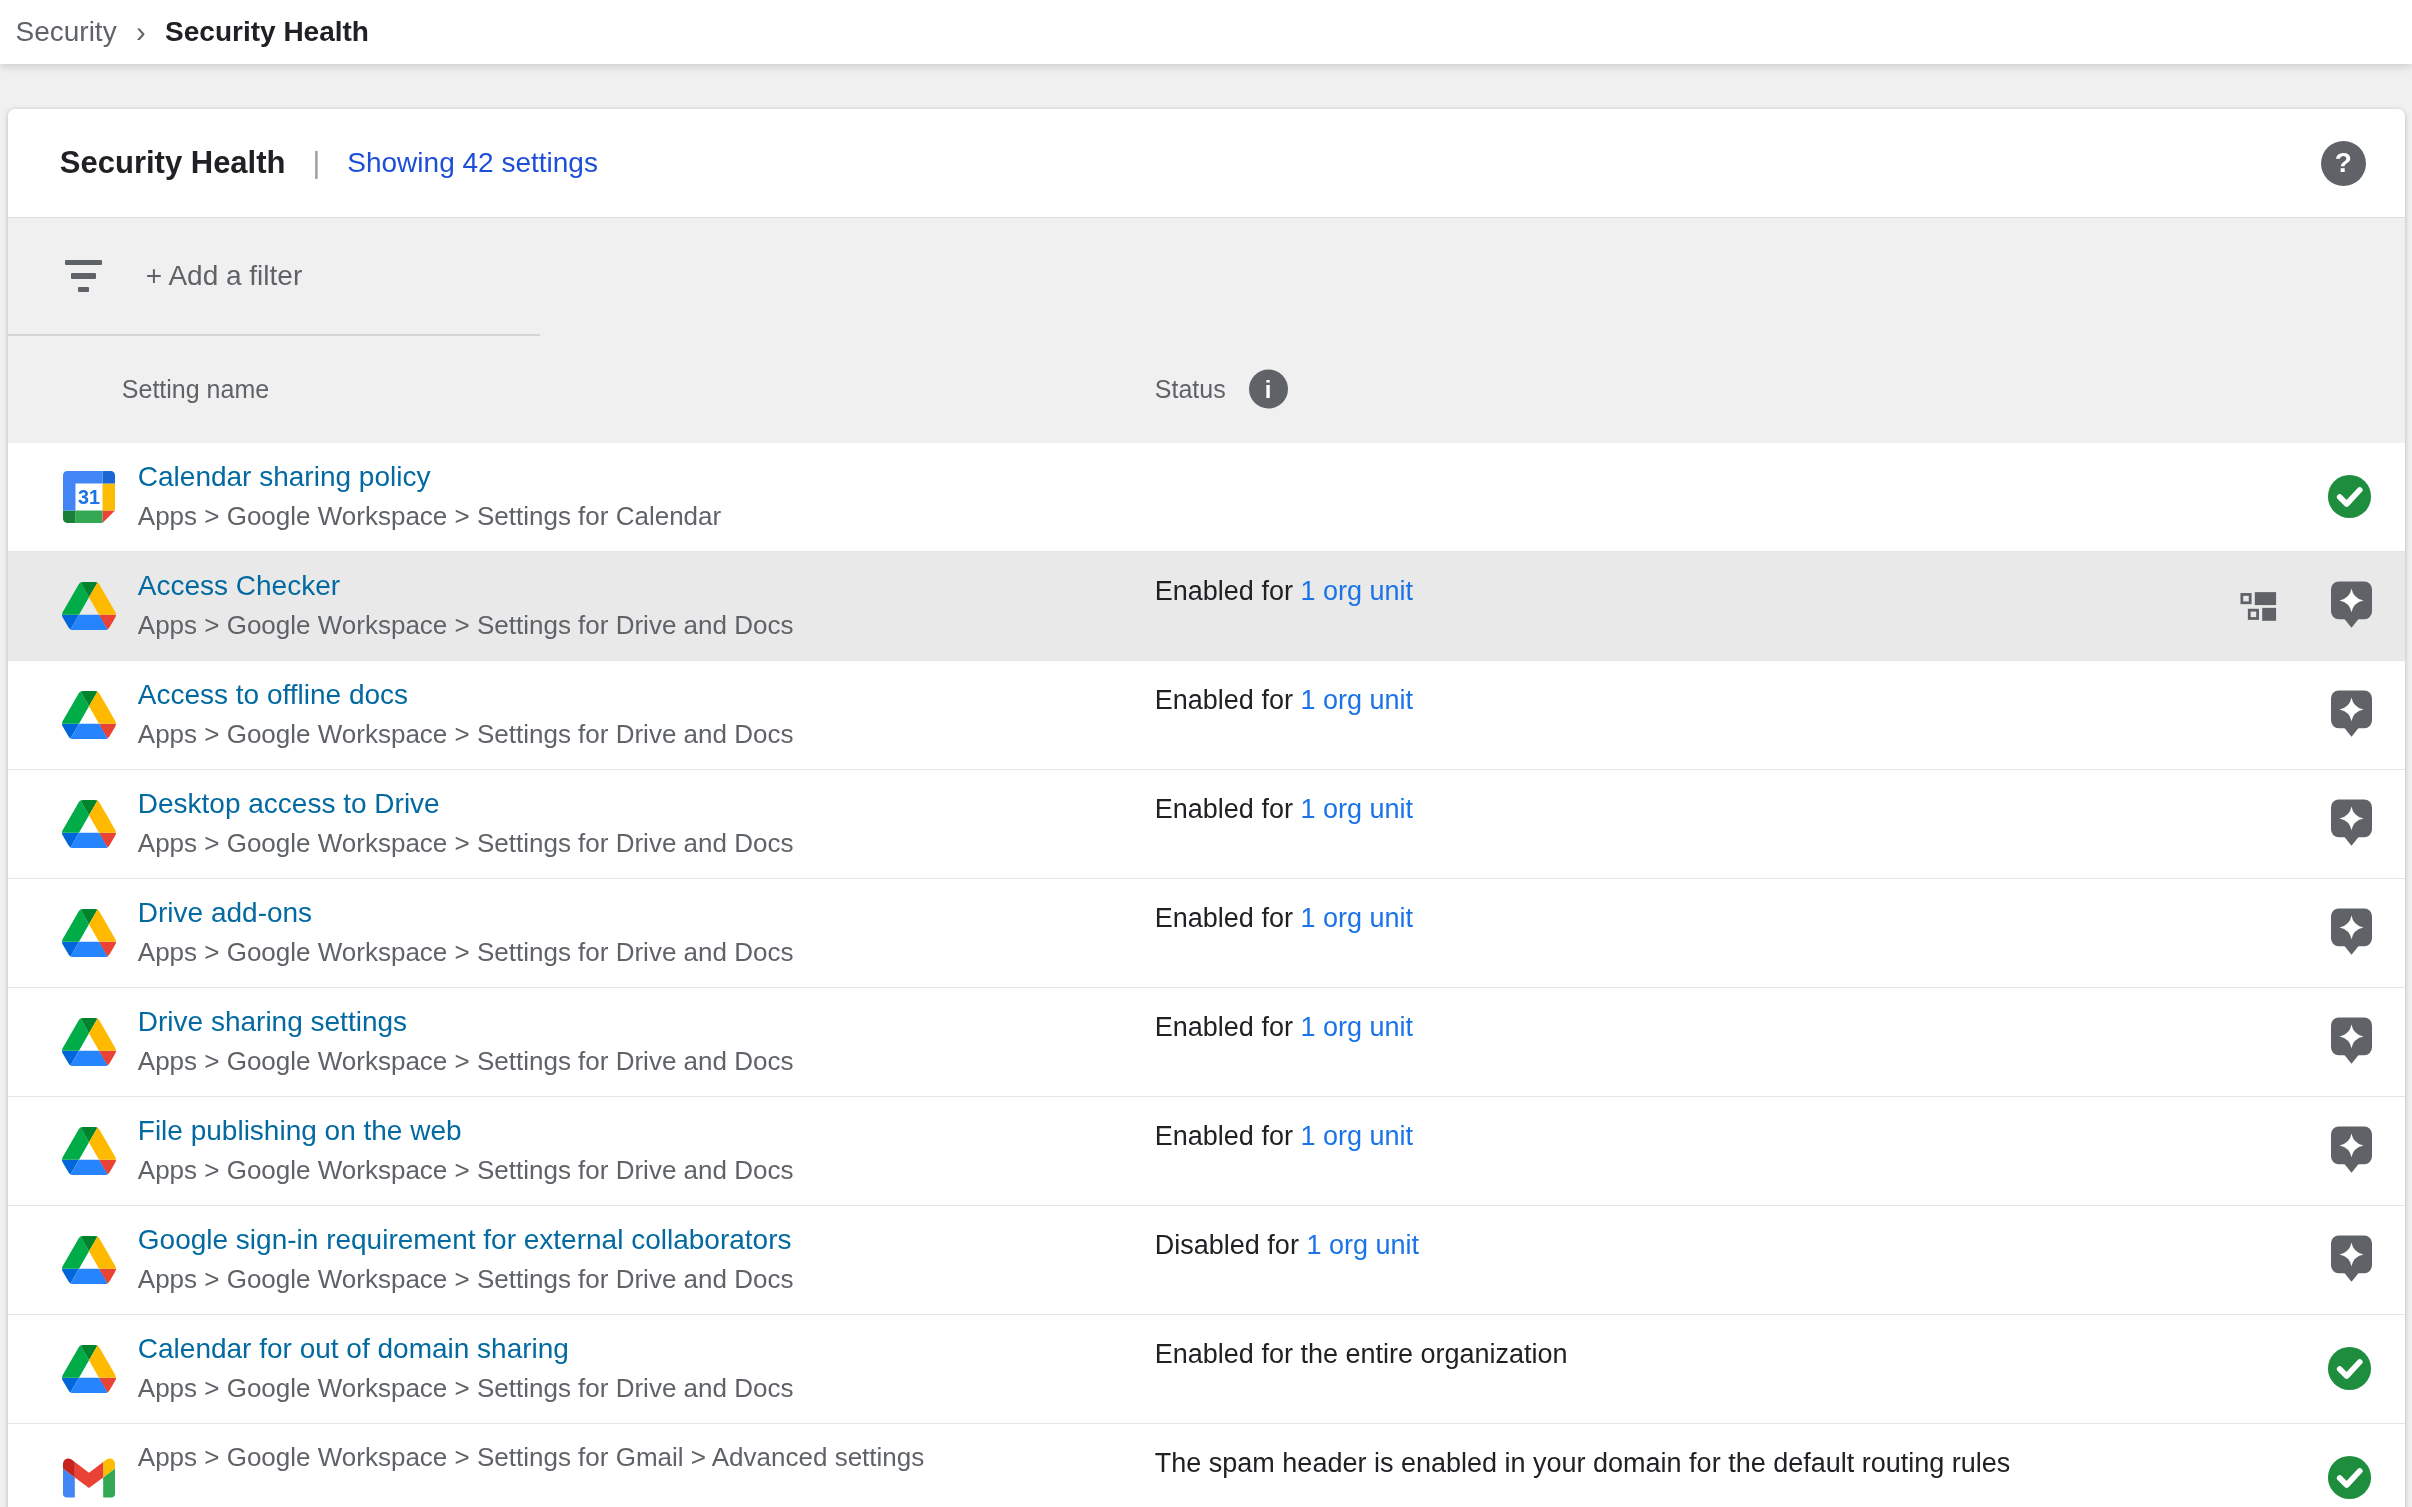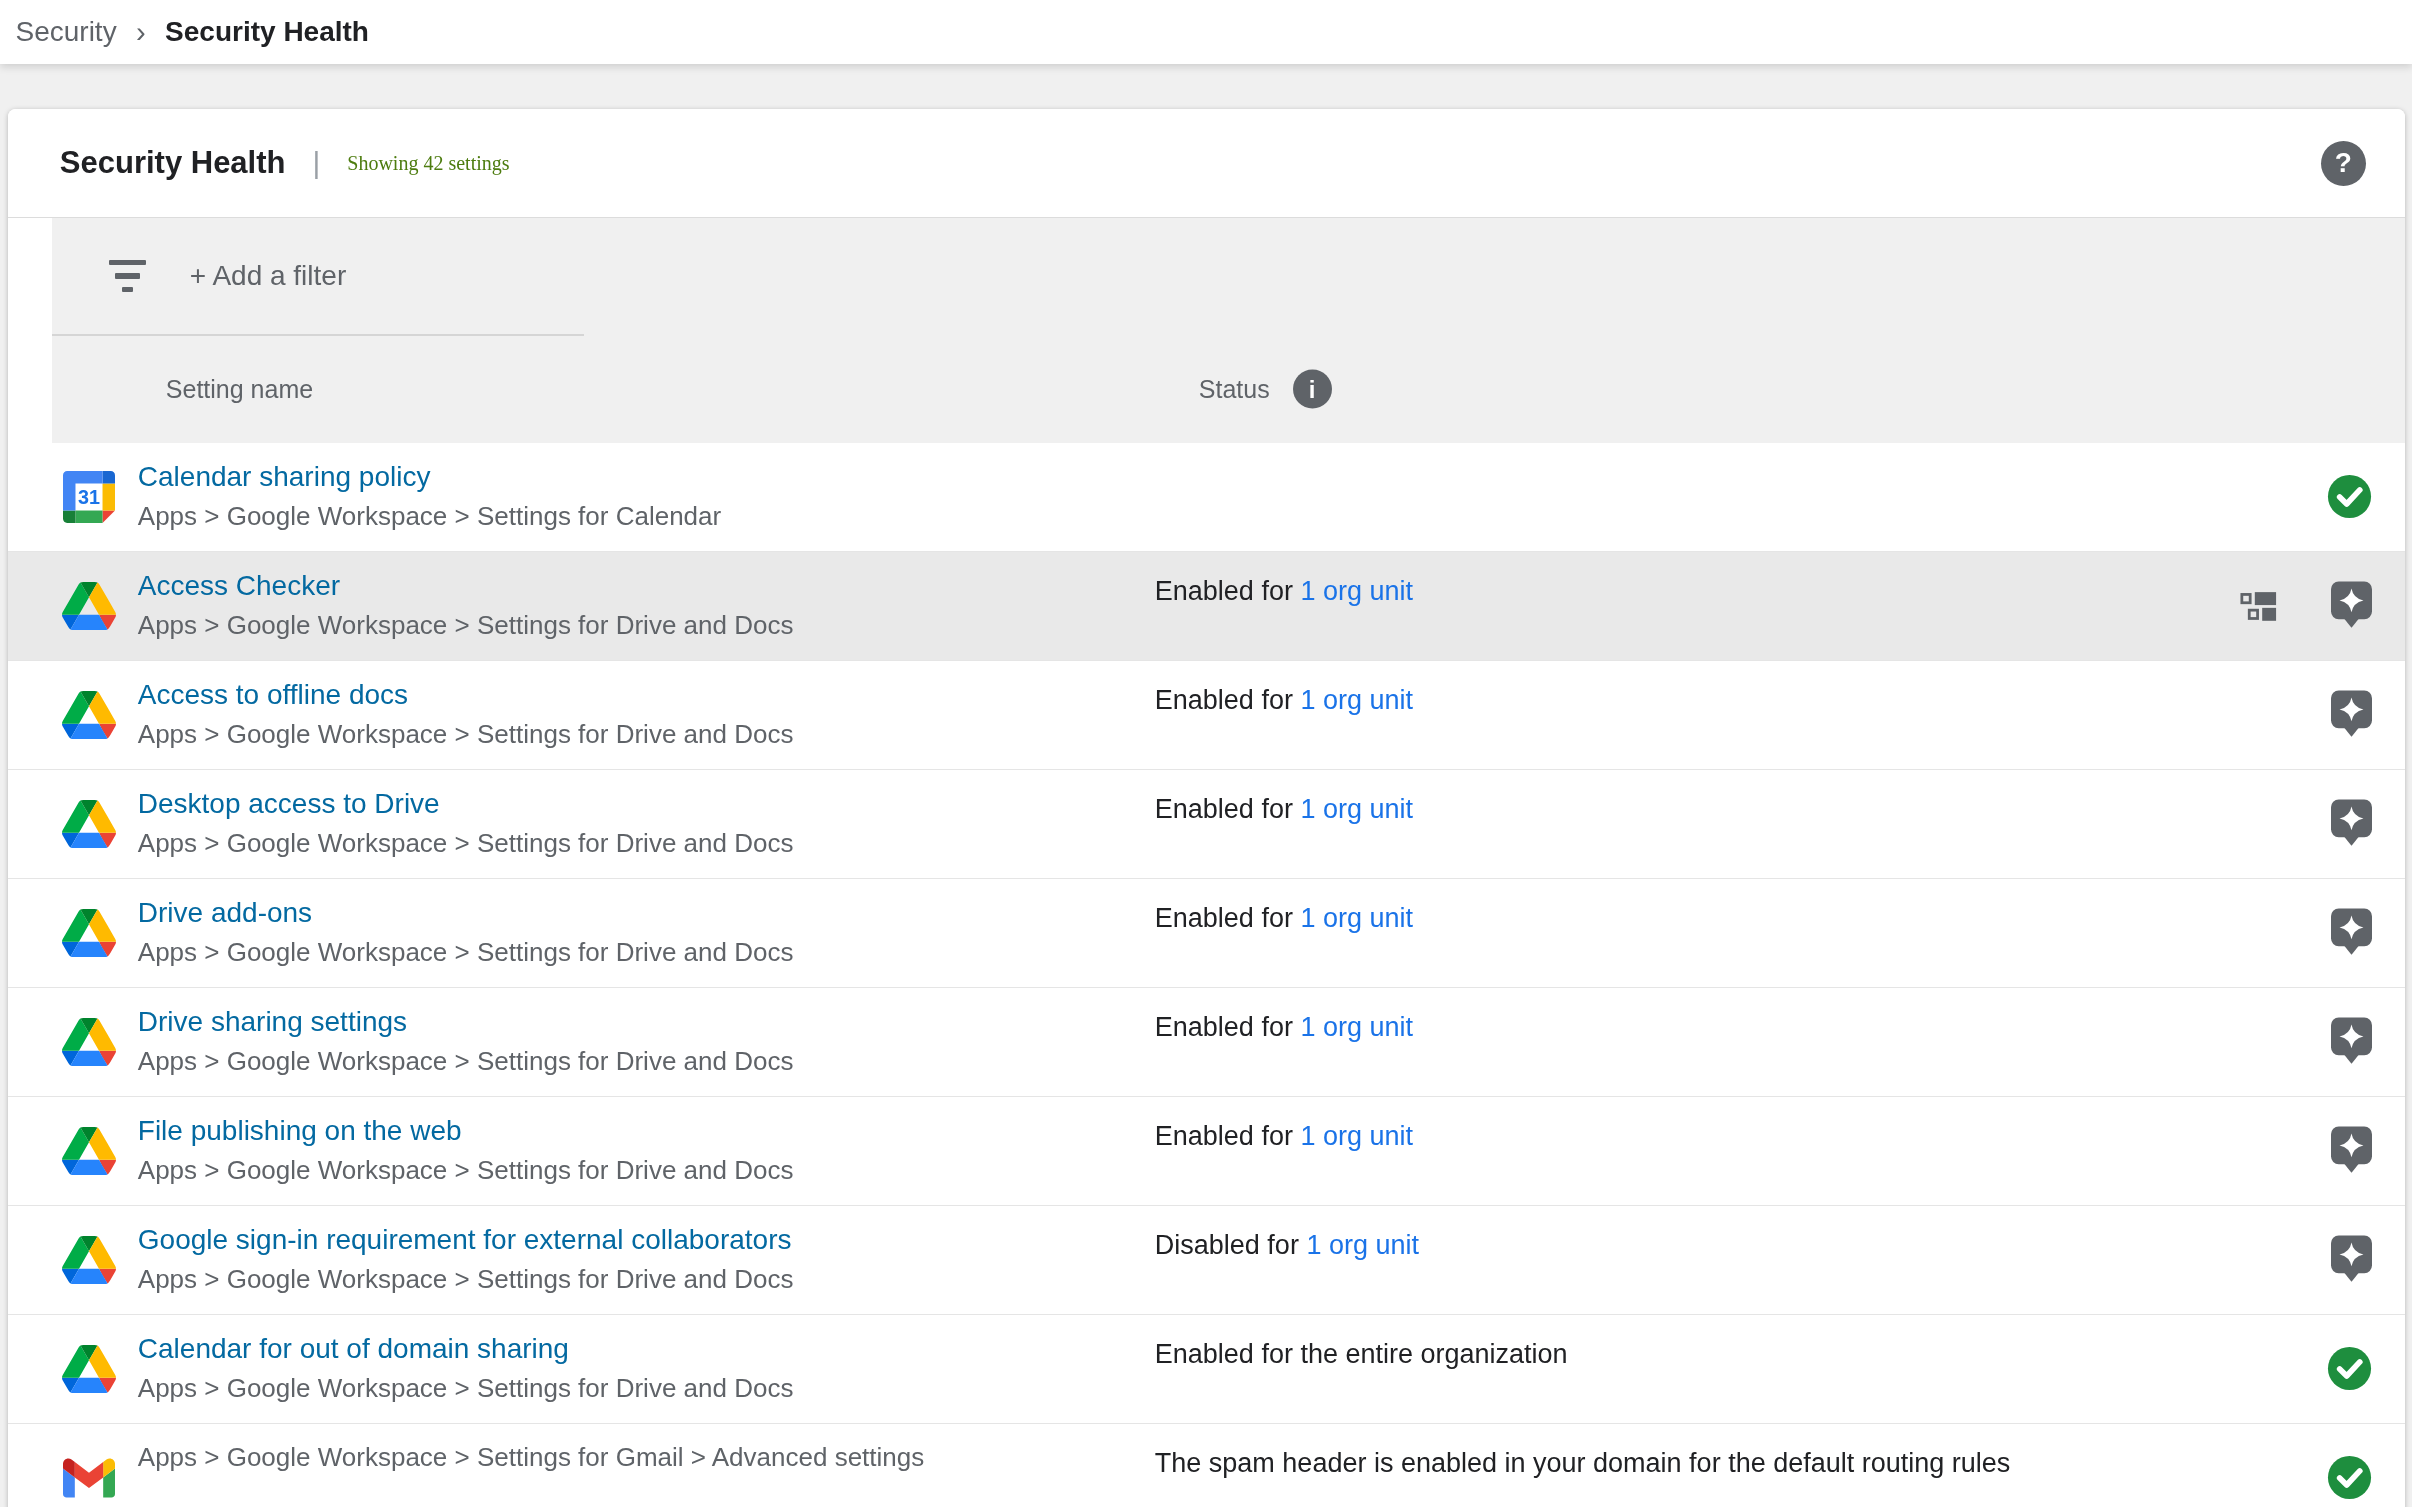--- a/index.html
+++ b/index.html
@@ -33,31 +33,31 @@
     overflow: hidden;
   }
 
   .card-header {
     height: 109px; display: flex; align-items: center;
     padding-left: 52px; background: #fff;
     border-bottom: 1.9px solid #dcdcdc;
   }
   .page-title { font-size: 31px; font-weight: 600; color: #202124; }
   .title-pipe { font-size: 30px; color: #9aa0a6; margin: 0 27px; font-weight: 400; }
-  .subtitle { font-size: 20px; color: #4d7c0f; font-family: Liberation Serif, serif; }
+  .subtitle { font-size: 28px; color: #1d4ed8; }
   .help-btn {
     margin-left: auto; margin-right: 39px;
     width: 45px; height: 45px; border-radius: 50%;
     background: #5f6368; color: #fff;
     display: flex; align-items: center; justify-content: center;
     font-size: 28px; font-weight: 600; cursor: pointer;
   }
 
   
-  .band { background: #f0f0f0; margin-left: 44px; }
+  .band { background: #f0f0f0; }
   .filter-row { height: 116px; display: flex; align-items: center; padding-left: 56px; }
   .filter-icon { display: flex; flex-direction: column; align-items: center; gap: 7.8px; width: 39px; }
   .filter-icon span { display: block; height: 5.8px; background: #5f6368; border-radius: 1px; }
   .filter-icon span:nth-child(1) { width: 37px; }
   .filter-icon span:nth-child(2) { width: 25px; }
   .filter-icon span:nth-child(3) { width: 10.7px; }
   .filter-label { margin-left: 43px; font-size: 28px; color: #5f6368; cursor: pointer; }
   .band-divider { height: 1.9px; width: 532px; background: #d5d5d5; }
 
   .table-header { height: 107px; position: relative; }

